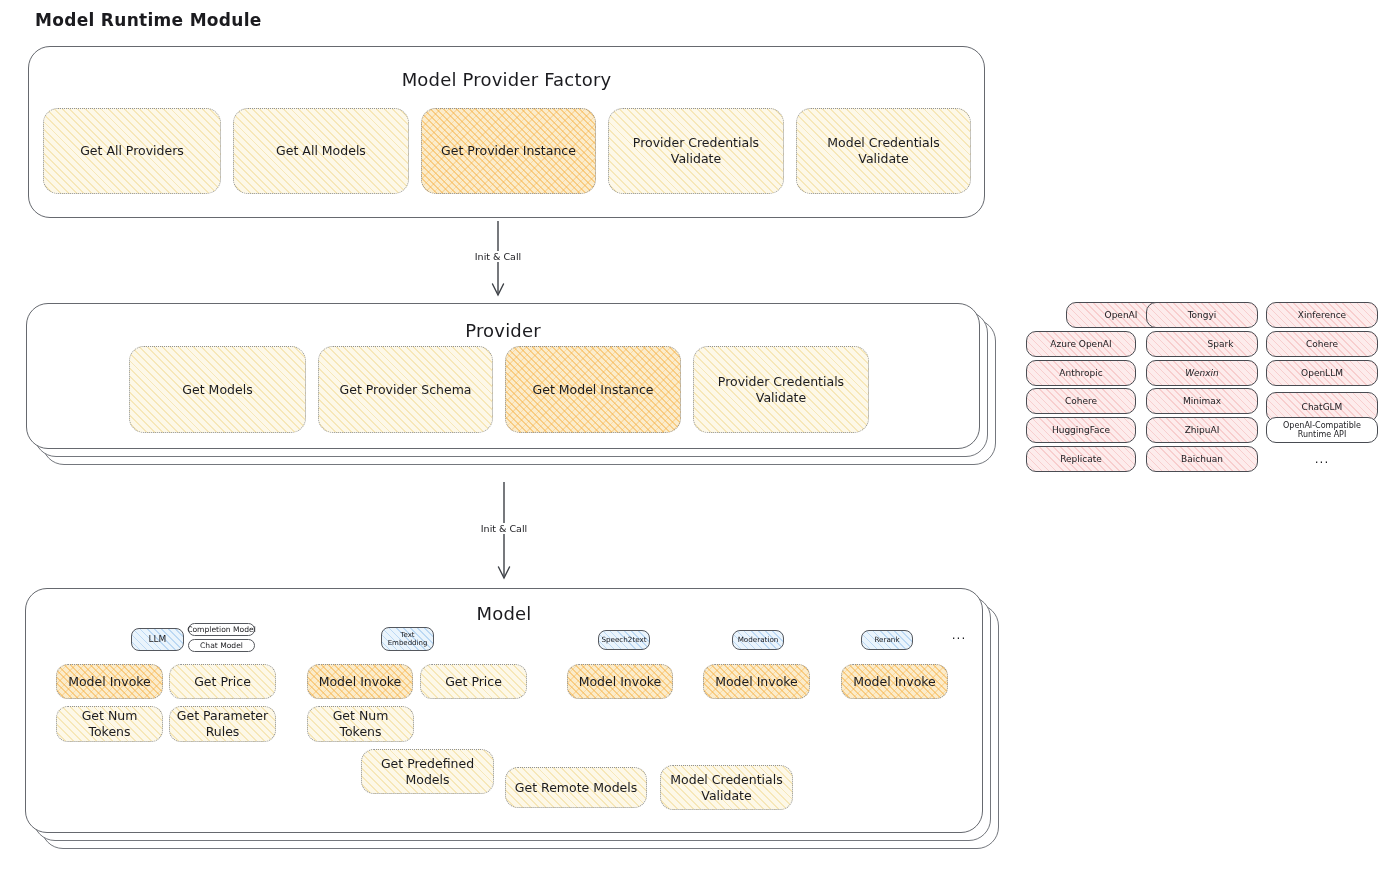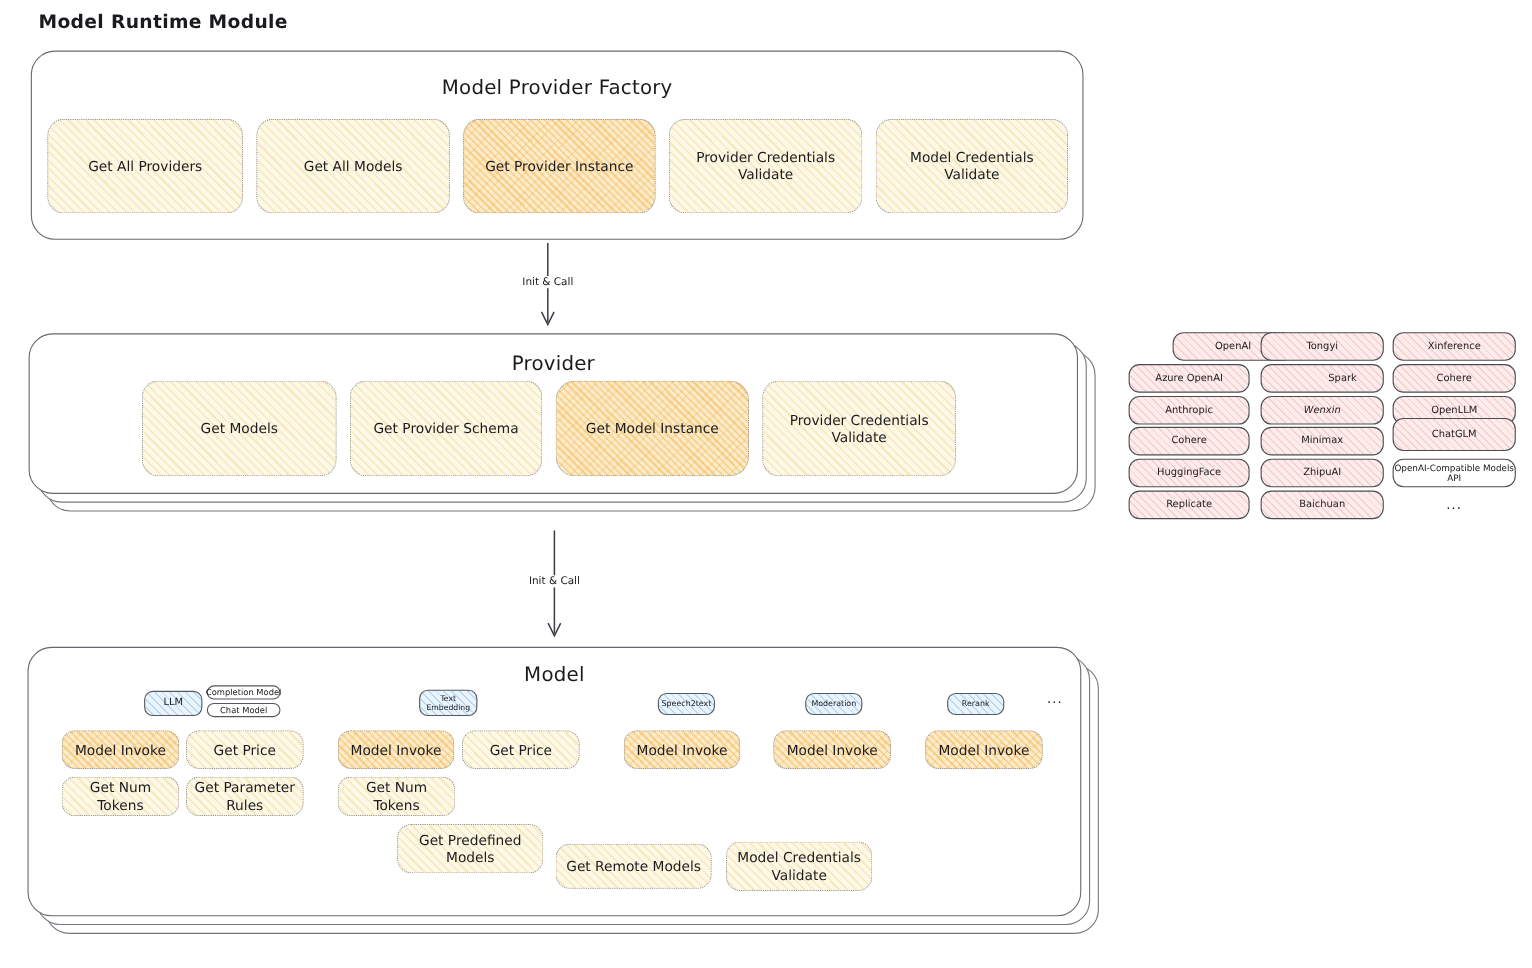--- a/index.html
+++ b/index.html
@@ -99,45 +99,45 @@
     </svg>
   </div>
   <div class="arrow-label" style="left:498px;top:251px;">Init &amp; Call</div>
 
   <div class="layer" style="left:42px;top:319px;width:954px;height:146px;"></div>
   <div class="layer" style="left:34px;top:311px;width:954px;height:146px;"></div>
   <section class="panel" style="left:26px;top:303px;width:954px;height:146px;">
     <div class="sec-title" style="top:16px;">Provider</div>
     <div class="ybox" style="left:102px;top:42px;width:177px;height:87px;">Get Models</div>
     <div class="ybox" style="left:291px;top:42px;width:175px;height:87px;">Get Provider Schema</div>
-    <div class="obox" style="left:478px;top:42px;width:176px;height:87px;border-radius:18px;">Get Model Instance</div>
+    <div class="obox" style="left:478px;top:42px;width:176px;height:87px;">Get Model Instance</div>
     <div class="ybox" style="left:666px;top:42px;width:176px;height:87px;">Provider Credentials Validate</div>
   </section>
 
   <div>
 
     <div class="pchip" style="left:1066px;top:302px;width:110px;height:26px;">OpenAI</div>
     <div class="pchip" style="left:1146px;top:302px;width:112px;height:26px;">Tongyi</div>
     <div class="pchip" style="left:1266px;top:302px;width:112px;height:26px;">Xinference</div>
 
     <div class="pchip" style="left:1026px;top:331px;width:110px;height:26px;">Azure OpenAI</div>
     <div class="pchip" style="left:1146px;top:331px;width:112px;height:26px;padding-left:37px;">Spark</div>
     <div class="pchip" style="left:1266px;top:331px;width:112px;height:26px;">Cohere</div>
 
     <div class="pchip" style="left:1026px;top:360px;width:110px;height:26px;">Anthropic</div>
     <div class="pchip" style="left:1146px;top:360px;width:112px;height:26px;font-style:italic;">Wenxin</div>
     <div class="pchip" style="left:1266px;top:360px;width:112px;height:26px;">OpenLLM</div>
 
     <div class="pchip" style="left:1026px;top:388px;width:110px;height:26px;">Cohere</div>
     <div class="pchip" style="left:1146px;top:388px;width:112px;height:26px;">Minimax</div>
-    <div class="pchip" style="left:1266px;top:380px;width:112px;height:30px;">ChatGLM</div>
+    <div class="pchip" style="left:1266px;top:392px;width:112px;height:30px;">ChatGLM</div>
 
     <div class="pchip" style="left:1026px;top:417px;width:110px;height:26px;">HuggingFace</div>
     <div class="pchip" style="left:1146px;top:417px;width:112px;height:26px;">ZhipuAI</div>
-    <div class="pchip white" style="left:1266px;top:417px;width:112px;height:26px;">OpenAI-Compatible Models API</div>
+    <div class="pchip white" style="left:1266px;top:417px;width:112px;height:26px;">OpenAI-Compatible Runtime API</div>
 
     <div class="pchip" style="left:1026px;top:446px;width:110px;height:26px;">Replicate</div>
     <div class="pchip" style="left:1146px;top:446px;width:112px;height:26px;">Baichuan</div>
     <div class="plain-ellipsis" style="left:1266px;top:446px;width:112px;height:26px;">...</div>
   </div>
 
   <div class="arrow" style="left:496px;top:482px;">
     <svg width="16" height="98" viewBox="0 0 16 98">
       <line x1="8" y1="0" x2="8" y2="94" stroke="#3d4046" stroke-width="1.4"></line>
       <path d="M2.5,85 L8,96 L13.5,85" fill="none" stroke="#3d4046" stroke-width="1.4" stroke-linecap="round"></path>

